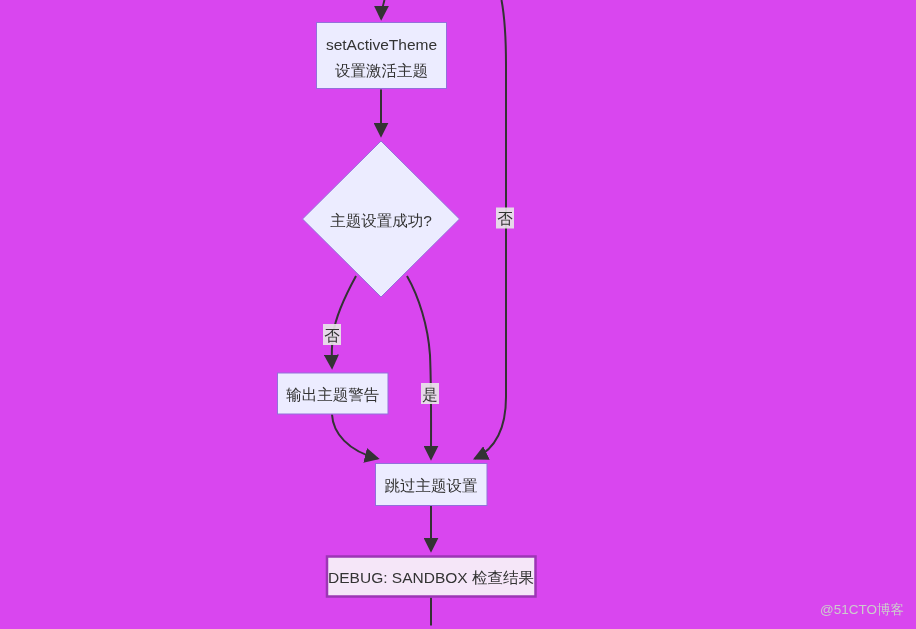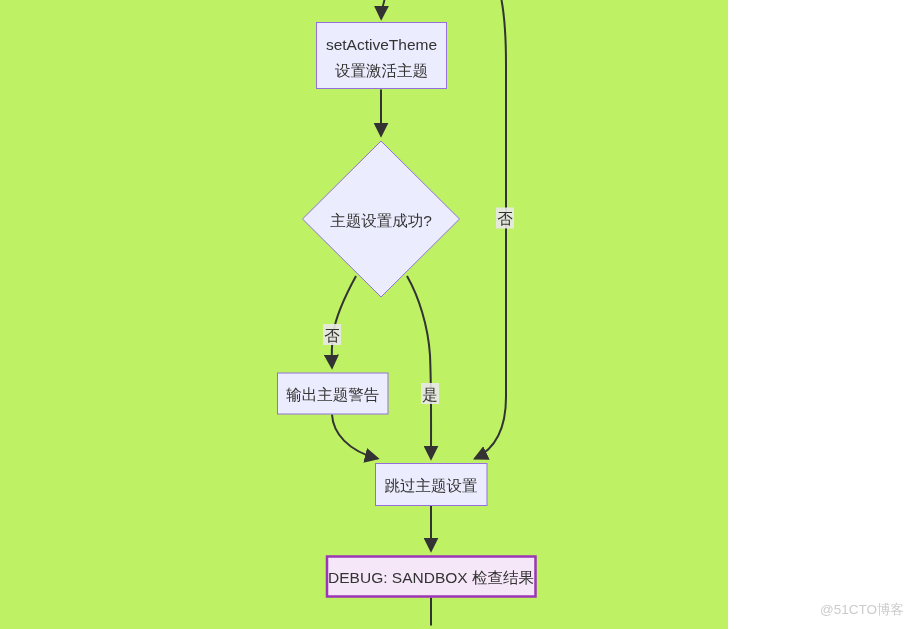--- a/index.html
+++ b/index.html
@@ -6,23 +6,23 @@
     margin: 0;
     padding: 0;
     background: #ffffff;
     width: 916px;
     height: 629px;
     overflow: hidden;
     font-family: "Liberation Sans", "DejaVu Sans", sans-serif;
   }
   .canvas-wrap {
     position: relative;
-    width: 728px;
+    width: 916px;
     height: 629px;
-    background: #bef264;
+    background: #d946ef;
   }
   svg { display: block; }
   .edge {
     fill: none;
     stroke: #333333;
     stroke-width: 2px;
   }
   .node-box {
     fill: #ECECFF;
     stroke: #9370DB;

